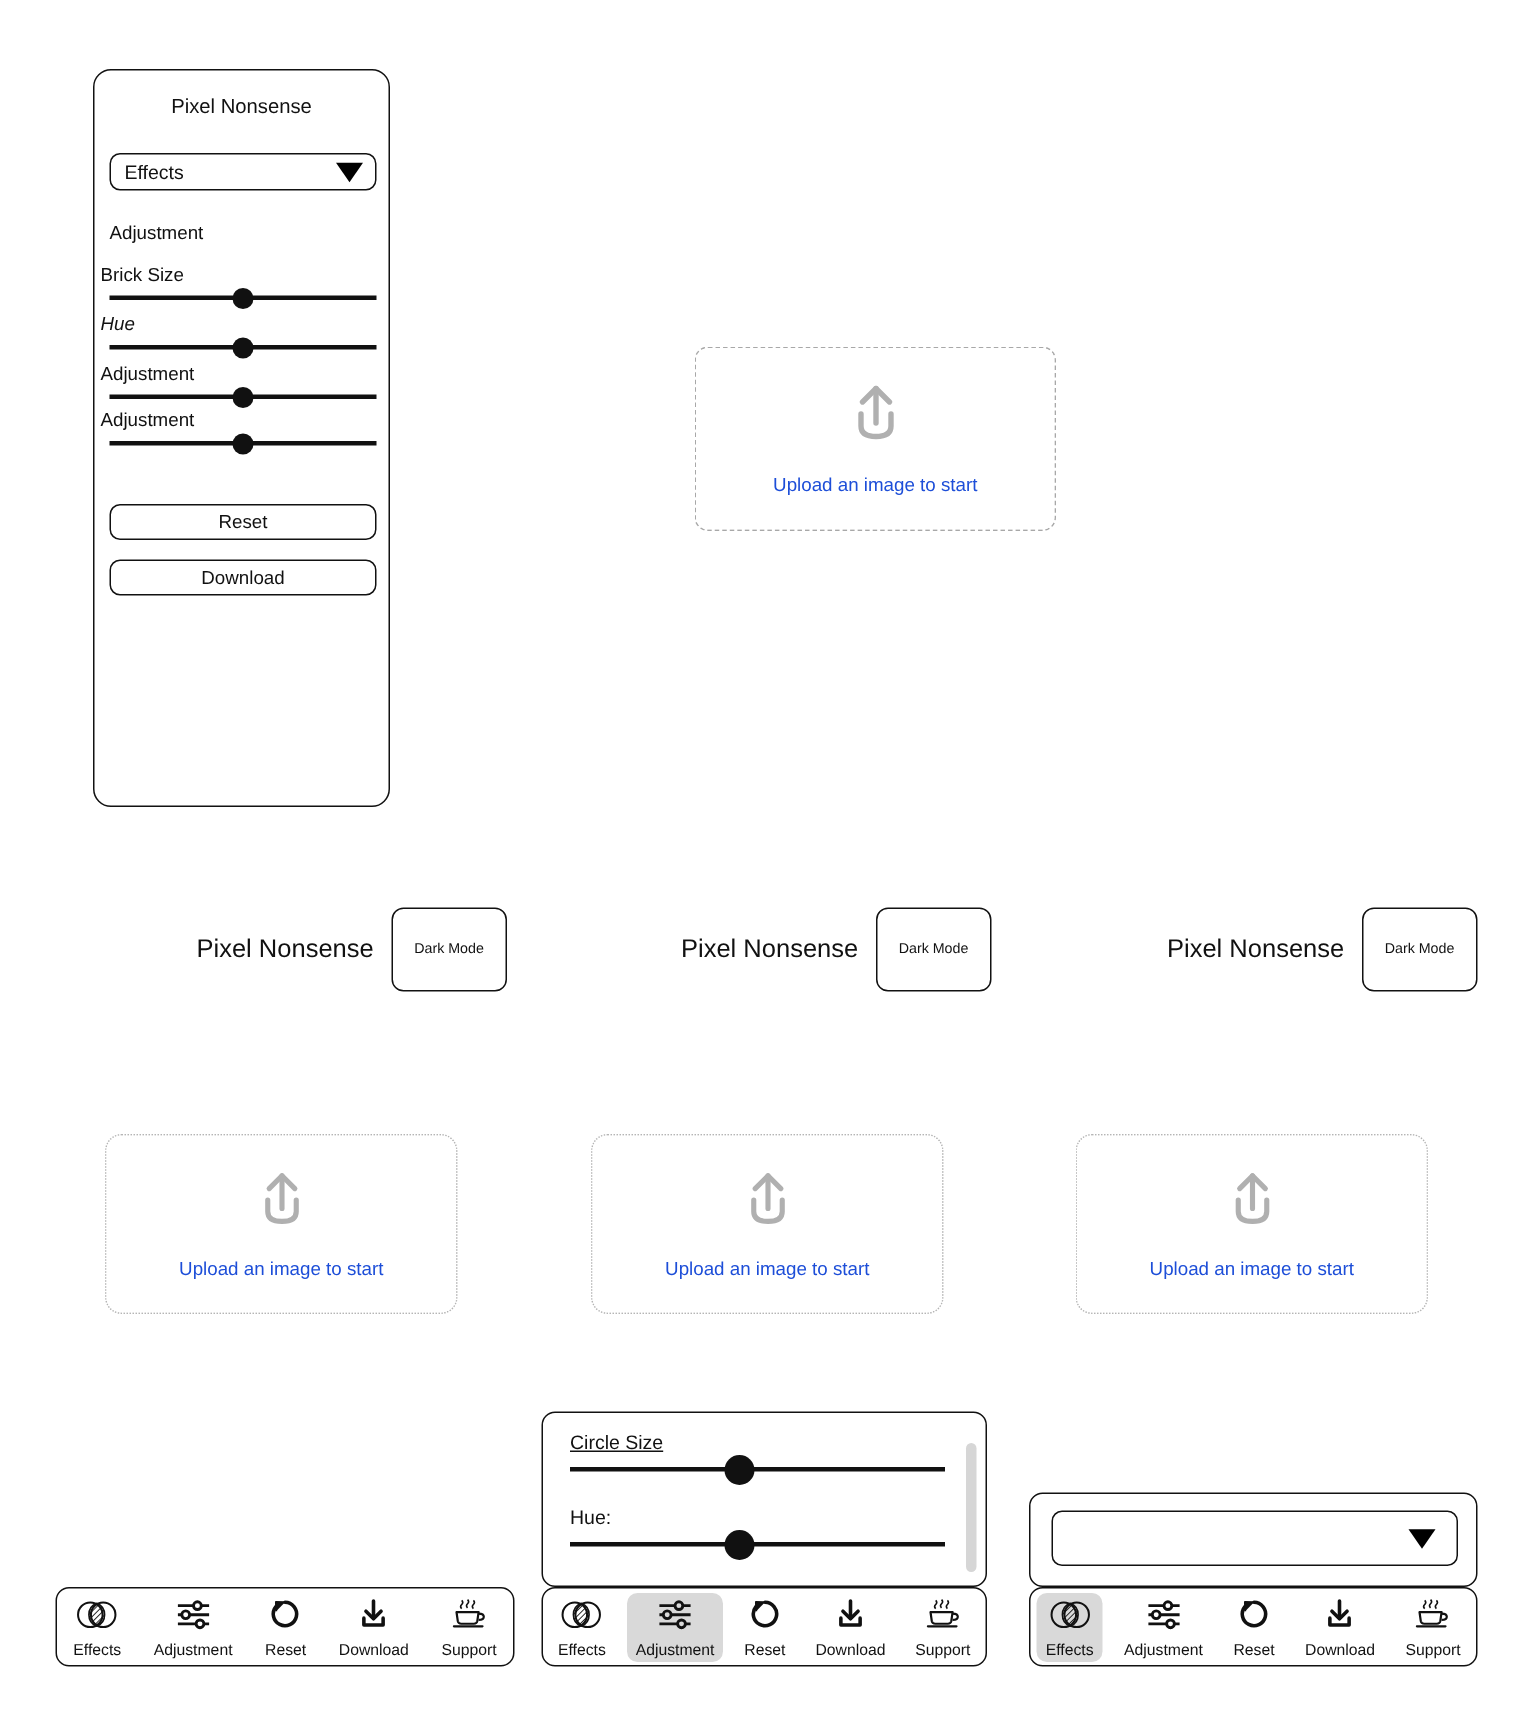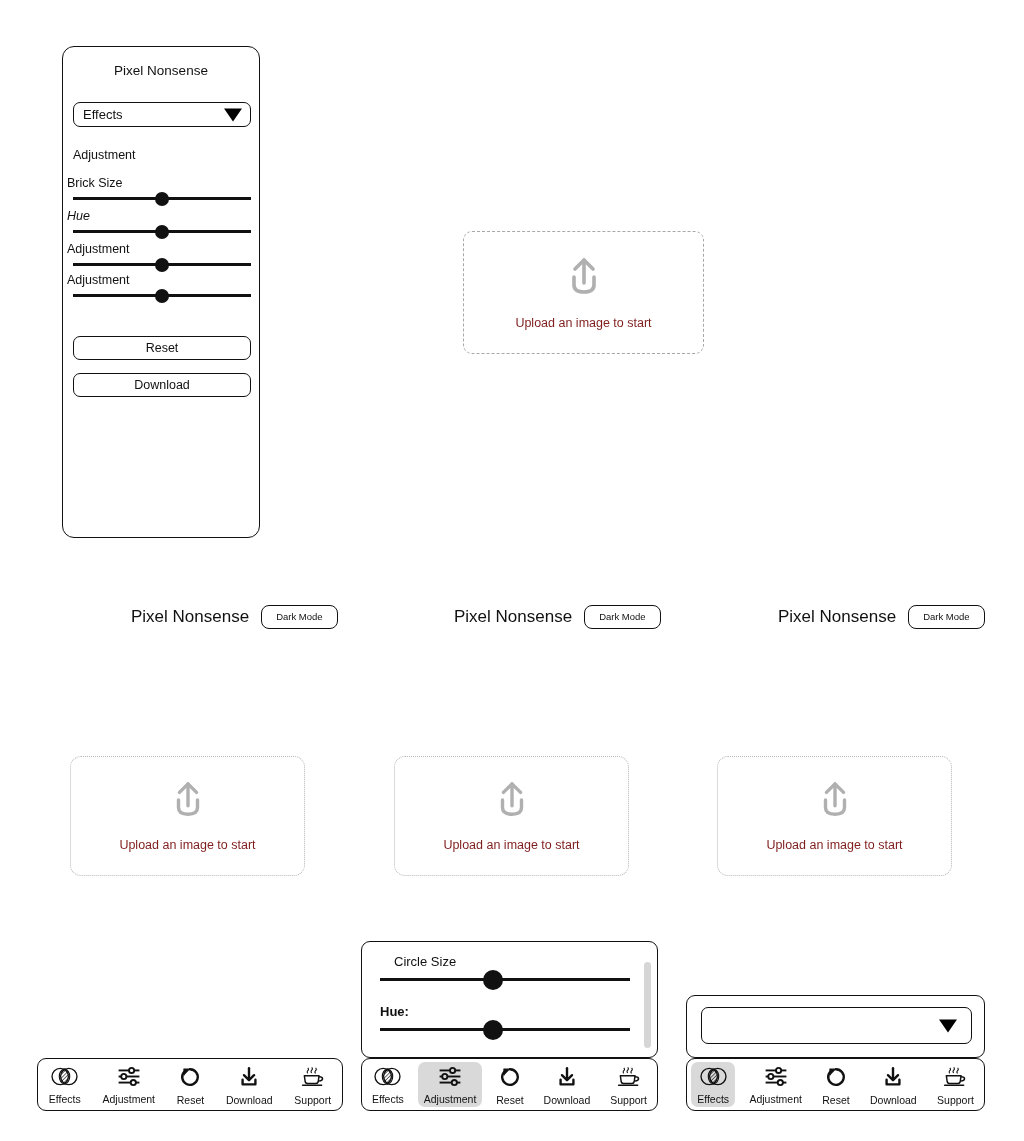--- a/index.html
+++ b/index.html
@@ -92,38 +92,38 @@
   .dz-dashed {
     border: 1.7px dashed #a8a8a8;
     border-radius: 9px;
   }
   .dz-dotted {
     border: 1.3px dotted #b5b5b5;
     border-radius: 11px;
   }
   .dz-text {
     font-size: 12.5px;
-    color: #7f1d1d;
+    color: #1d4ed8;
     margin-top: 14px;
   }
   .upload-ico { display: block; }
 
   
   .headrow { position: absolute; display: flex; align-items: center; }
   .brand {
     font-size: 17px;
     color: #111111;
     white-space: nowrap;
   }
   .darkmode-btn {
     margin-left: 12px;
     border: 1.7px solid #111111;
     border-radius: 8px;
     background: #ffffff;
-    padding: 6px 14px;
+    padding: 22px 14px;
     font-size: 9.5px;
     color: #111111;
     font-family: "Liberation Sans", sans-serif;
     line-height: 1;
     white-space: nowrap;
   }
 
   
   .navbar {
     position: absolute;
@@ -283,26 +283,26 @@
     <svg width="38" height="40" viewBox="0 0 40 42">
       <path d="M20 4 L20 27" stroke="#b0b0b0" stroke-width="3.6" stroke-linecap="round" fill="none"></path>
       <path d="M11 13 L20 4 L29 13" stroke="#b0b0b0" stroke-width="3.6" stroke-linecap="round" stroke-linejoin="round" fill="none"></path>
       <path d="M10 21 L10 29 Q10 36 20 36 Q30 36 30 29 L30 21" stroke="#b0b0b0" stroke-width="3.6" stroke-linecap="round" stroke-linejoin="round" fill="none"></path>
     </svg>
   </span>
   <span class="dz-text">Upload an image to start</span>
 </div>
 
 <div class="slider-card" style="left:361px; top:941px; width:297px; height:117px;">
-  <div class="sc-label" style="left:32px; top:12px;">Circle Size</div>
+  <div class="sc-label" style="left:18px; top:12px;text-decoration:underline;">Circle Size</div>
   <div class="sc-track" style="left:18px; top:36px; width:250px;">
     <div class="sc-thumb" style="left:45%; top:50%;"></div>
   </div>
 
-  <div class="sc-label" style="left:18px; top:62px;font-weight:bold;">Hue:</div>
+  <div class="sc-label" style="left:18px; top:62px;">Hue:</div>
   <div class="sc-track" style="left:18px; top:86px; width:250px;">
     <div class="sc-thumb" style="left:45%; top:50%;"></div>
   </div>
 
   <div class="scrollbar" style="right:6px; top:20px; height:86px;"></div>
 </div>
 
 <div class="select-card" style="left:686px; top:995px; width:299px; height:63px;">
   <div class="empty-select" style="left:14px; top:11px; width:271px; height:37px;">
     <span class="chevron" style="right:14px;"></span>

